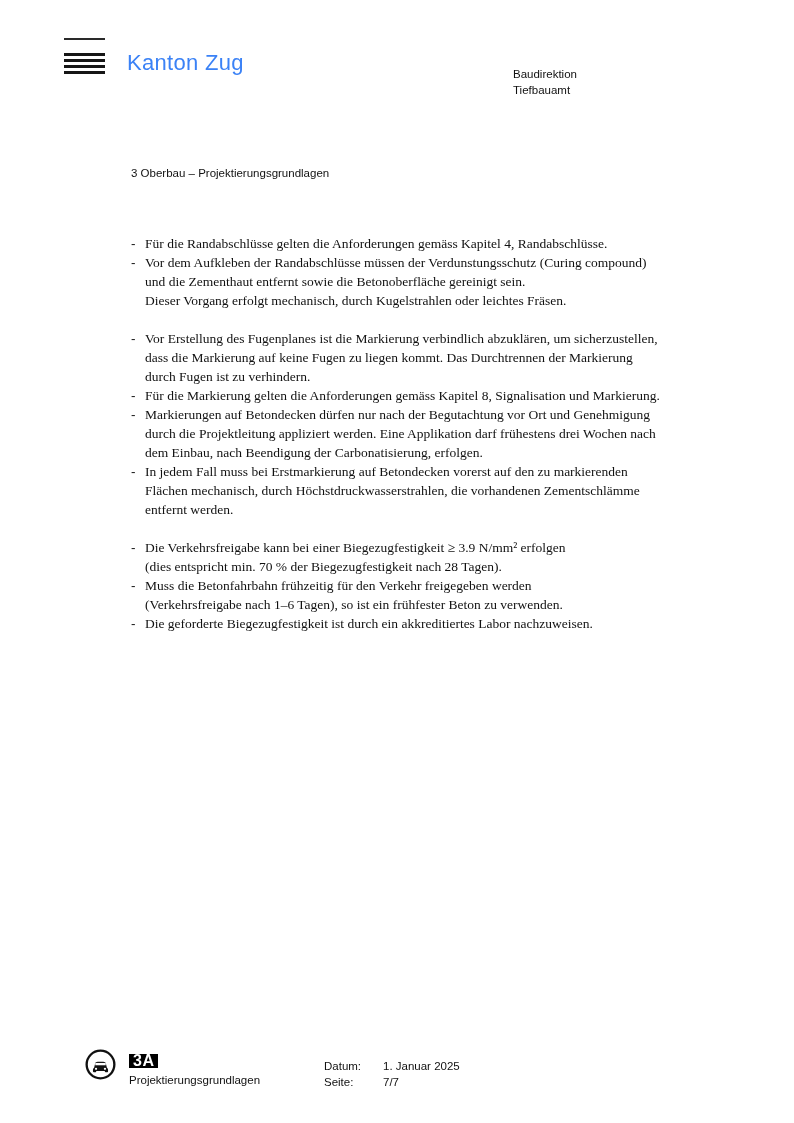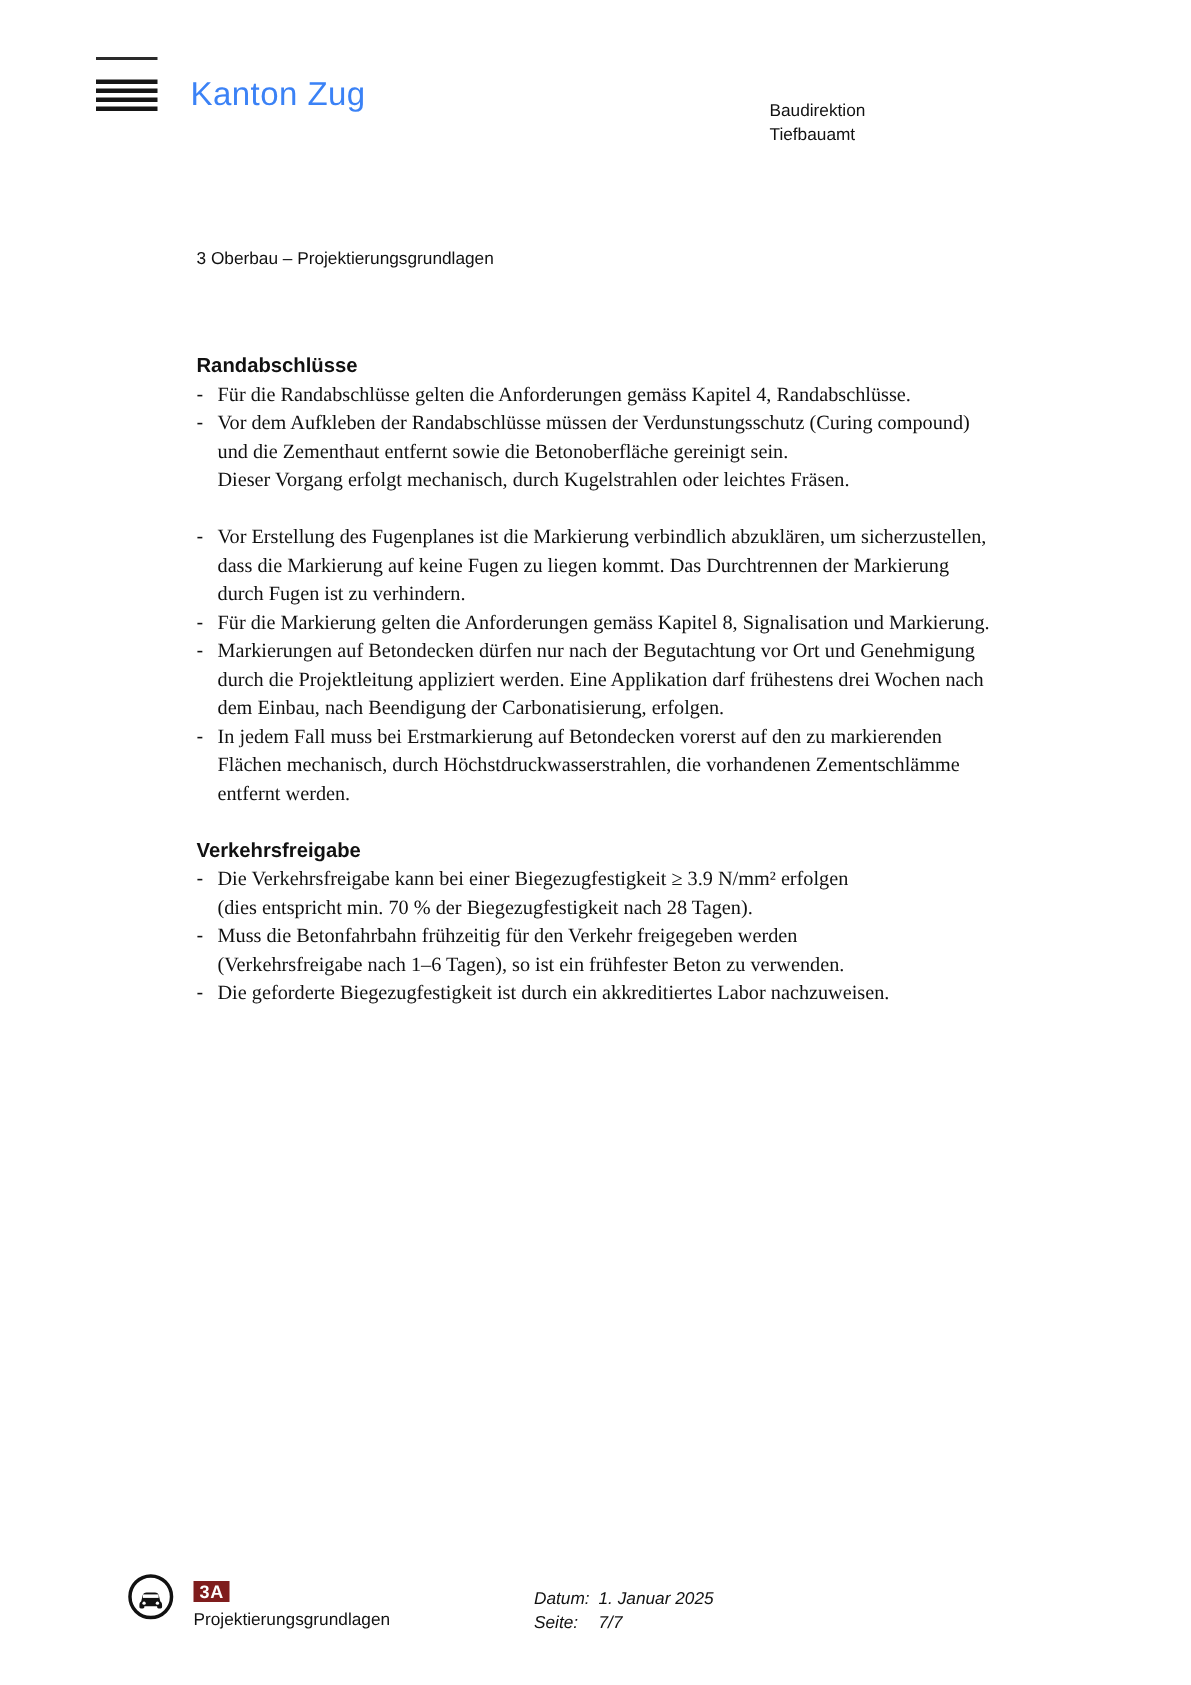--- a/index.html
+++ b/index.html
@@ -42,29 +42,29 @@
   .section + .section { margin-top: 19px; }
   .section-title { font-size: 13.5px; font-weight: 700; line-height: 19px; }
   .bullet { display: flex; align-items: flex-start; }
   .bullet .marker { flex: 0 0 14px; }
   .bullet .text { white-space: pre-line; flex: 1; font-family: Liberation Serif, serif; }
 
   
   .footer-icon { position: absolute; left: 85px; top: 1049px; width: 31px; height: 31px; }
   .chapter-badge {
     position: absolute; left: 129px; top: 1054px;
-    background: #7f1d1d; color: #ffffff;
-    font-size: 12px; font-weight: 700; line-height: 14px;
+    background: #000000; color: #ffffff;
+    font-size: 16px; font-weight: 700; line-height: 14px;
     padding: 0 4px; letter-spacing: 0.5px;
   }
   .chapter-title { position: absolute; left: 129px; top: 1074px; font-size: 11.5px; color: #111; text-align: right; }
   .meta-block {
-    position: absolute; left: 356px; top: 1058px;
+    position: absolute; left: 324px; top: 1058px;
     font-size: 11.5px; line-height: 16px; color: #111;
-    display: grid; grid-template-columns: 43px auto; column-gap: 0; font-style: italic;
+    display: grid; grid-template-columns: 43px auto; column-gap: 16px;
   }
   .address-block {
     position: absolute; left: 514px; top: 1042px;
     font-size: 11.5px; line-height: 16px; color: #111;
   }
 </style>
 </head>
 <body>
 
 <div class="page">
@@ -80,21 +80,20 @@
   <div class="dept-block">
     <div>Baudirektion</div>
     <div>Tiefbauamt</div>
   </div>
 
   <div class="running-title">3 Oberbau – Projektierungsgrundlagen</div>
 
   <div class="content">
 
     <div class="section">
-      <div class="section-title">Randabschlüsse</div>
       <div class="bullet">
         <span class="marker">-</span>
         <span class="text">Für die Randabschlüsse gelten die Anforderungen gemäss Kapitel 4, Randabschlüsse.</span>
       </div>
       <div class="bullet">
         <span class="marker">-</span>
         <span class="text">Vor dem Aufkleben der Randabschlüsse müssen der Verdunstungsschutz (Curing compound)
 und die Zementhaut entfernt sowie die Betonoberfläche gereinigt sein.
 Dieser Vorgang erfolgt mechanisch, durch Kugelstrahlen oder leichtes Fräsen.</span>
       </div>
@@ -119,21 +118,20 @@
       </div>
       <div class="bullet">
         <span class="marker">-</span>
         <span class="text">In jedem Fall muss bei Erstmarkierung auf Betondecken vorerst auf den zu markierenden
 Flächen mechanisch, durch Höchstdruckwasserstrahlen, die vorhandenen Zementschlämme
 entfernt werden.</span>
       </div>
     </div>
 
     <div class="section">
-      <div class="section-title">Verkehrsfreigabe</div>
       <div class="bullet">
         <span class="marker">-</span>
         <span class="text">Die Verkehrsfreigabe kann bei einer Biegezugfestigkeit ≥ 3.9 N/mm² erfolgen
 (dies entspricht min. 70 % der Biegezugfestigkeit nach 28 Tagen).</span>
       </div>
       <div class="bullet">
         <span class="marker">-</span>
         <span class="text">Muss die Betonfahrbahn frühzeitig für den Verkehr freigegeben werden
 (Verkehrsfreigabe nach 1–6 Tagen), so ist ein frühfester Beton zu verwenden.</span>
       </div>

